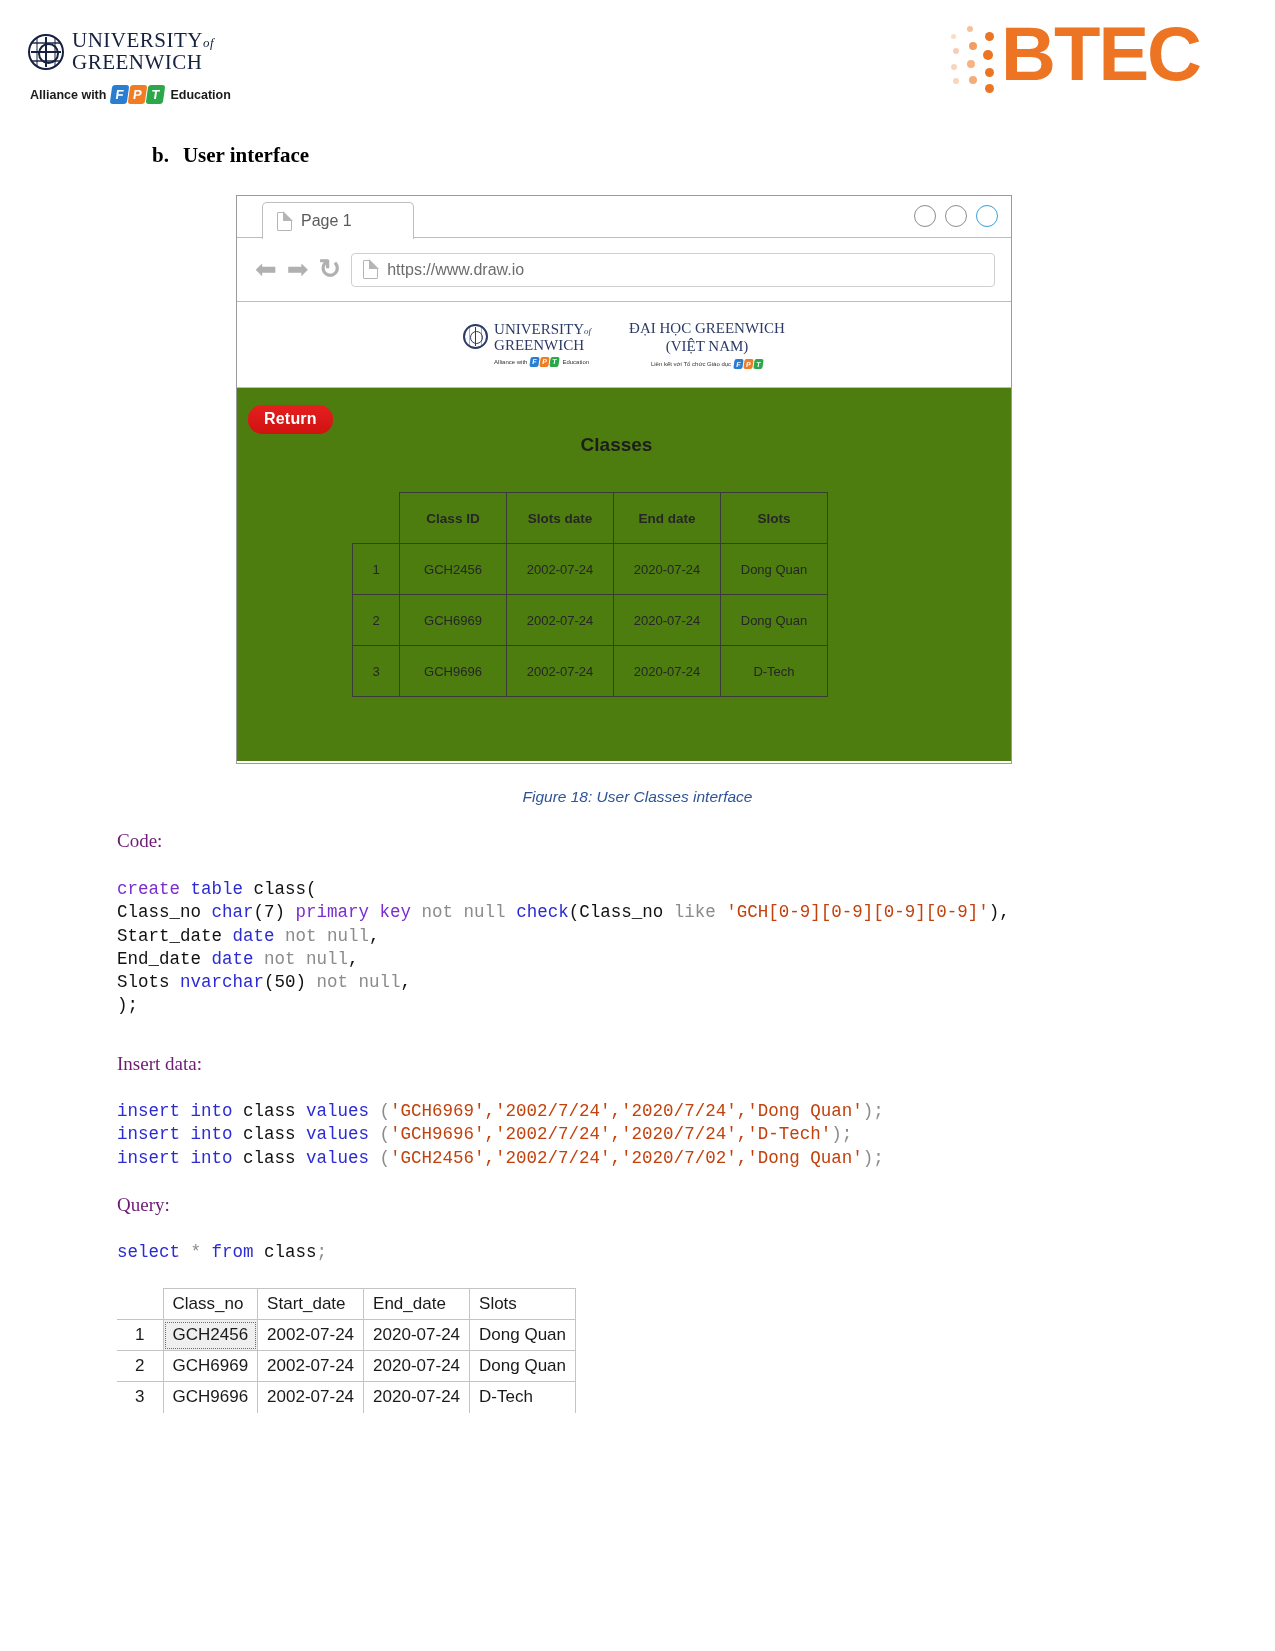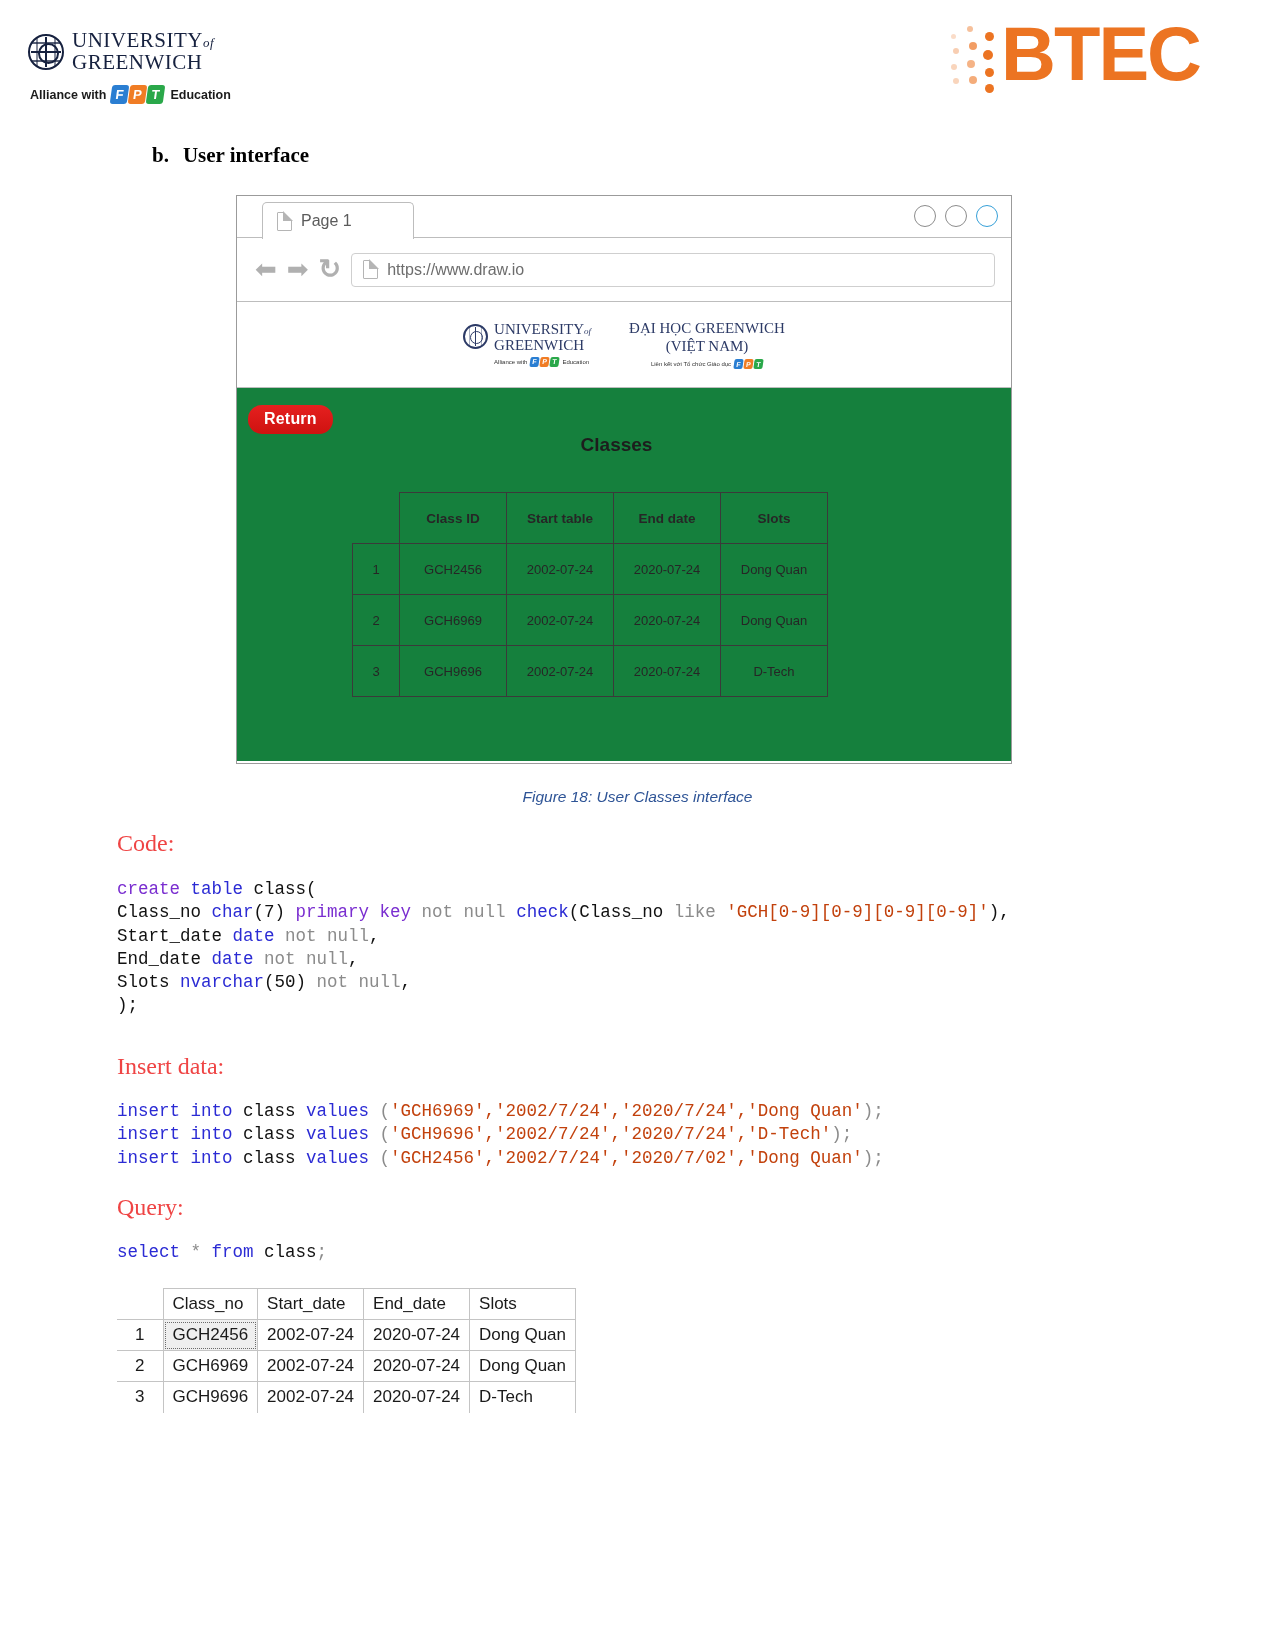--- a/index.html
+++ b/index.html
@@ -307,21 +307,21 @@
     margin-top: 4px;
     font-family: "Liberation Sans", sans-serif;
     font-size: 6px;
     color: #333;
     display: flex;
     align-items: center;
     justify-content: center;
     gap: 3px;
   }
 
-  .mock-body { position: relative; height: 373px; background: #15803d; }
+  .mock-body { position: relative; height: 373px; background: #4d7c0f; }
 
   .return-btn {
     position: absolute;
     left: 11px; top: 17px;
     background: linear-gradient(180deg, #e5201f 0%, #cf1210 100%);
     color: #fff;
     font-family: "Liberation Sans", sans-serif;
     font-weight: bold;
     font-size: 16px;
     padding: 5px 16px 6px;
@@ -370,22 +370,22 @@
     font-style: italic;
     font-size: 15.5px;
     color: #2e5496;
   }
 
   
   .body-label {
     position: absolute;
     left: 117px;
     font-family: "Liberation Serif", serif;
-    font-size: 24px;
-    color: #ef4444;
+    font-size: 19px;
+    color: #701a75;
   }
   #label-code { top: 830px; }
   #label-insert { top: 1053px; }
   #label-query { top: 1194px; }
 
   
   .code-block {
     position: absolute;
     left: 117px;
     font-family: "Liberation Mono", monospace;
@@ -553,21 +553,21 @@
 
   <div class="mock-body">
     <div class="return-btn">Return</div>
     <div class="classes-title">Classes</div>
 
     <table class="classes-table">
       <thead>
         <tr>
           <th class="rownum corner-blank"></th>
           <th>Class ID</th>
-          <th>Start table</th>
+          <th>Slots date</th>
           <th>End date</th>
           <th>Slots</th>
         </tr>
       </thead>
       <tbody>
         <tr>
           <td class="rownum">1</td>
           <td>GCH2456</td>
           <td>2002-07-24</td>
           <td>2020-07-24</td>

